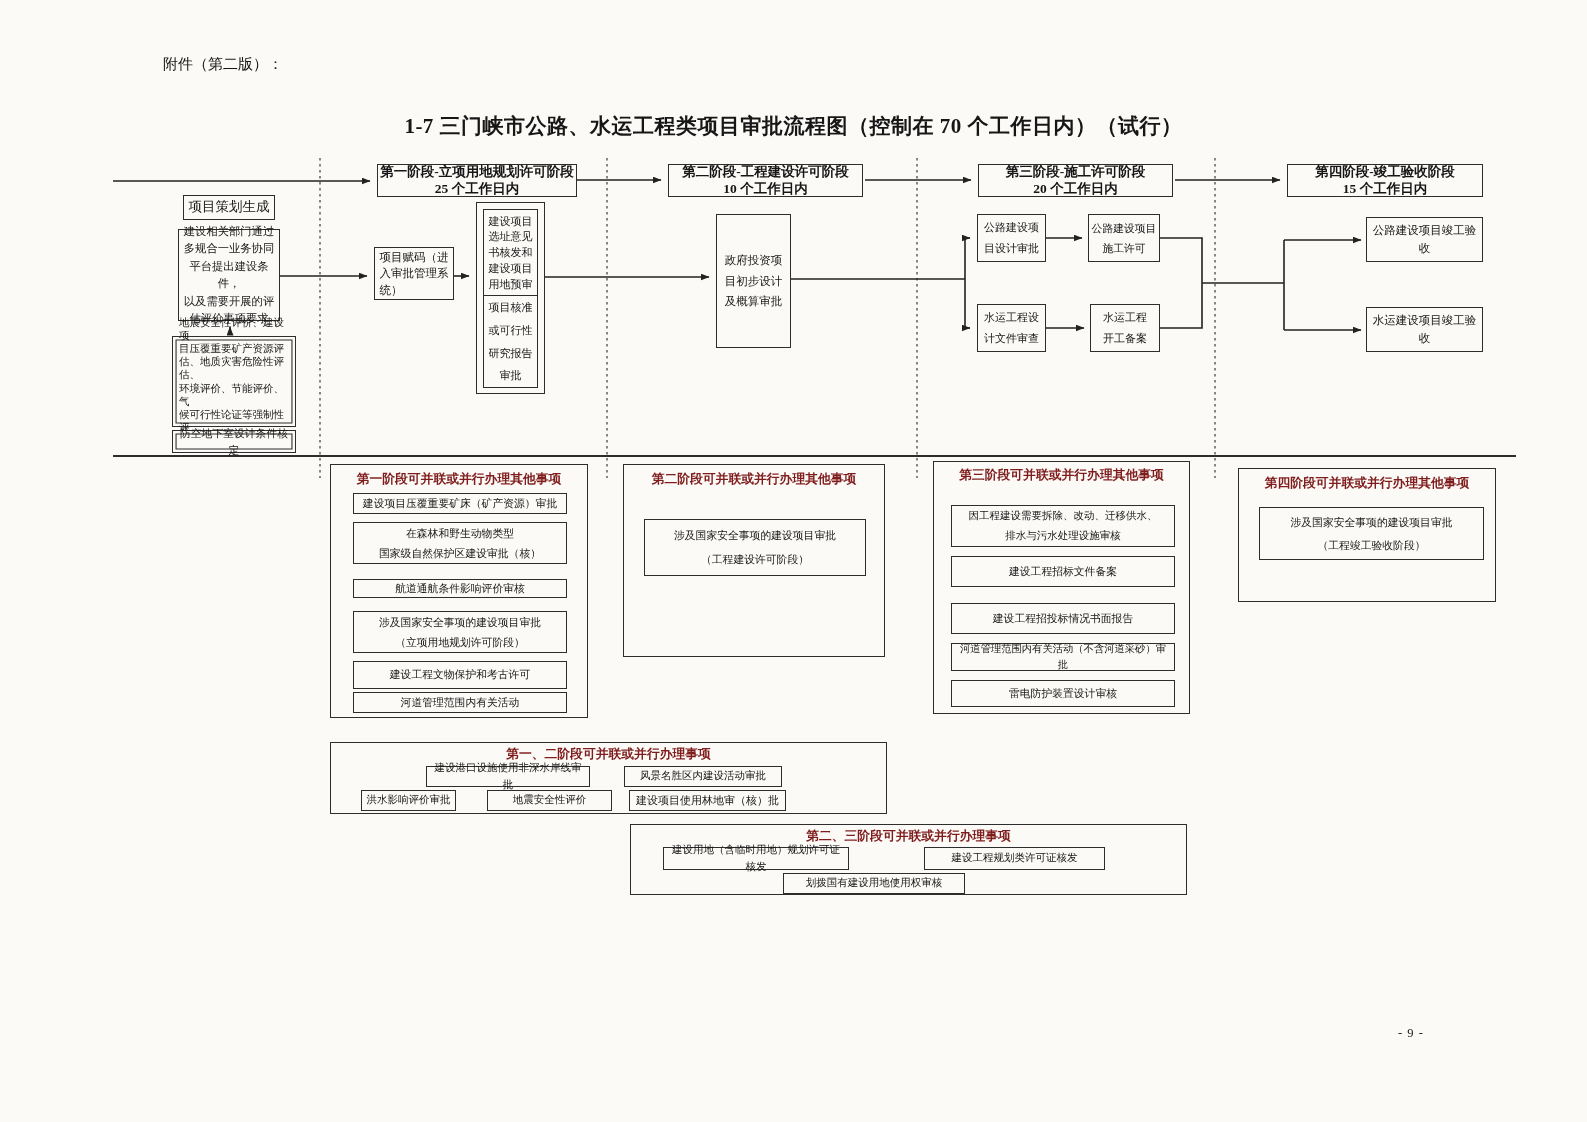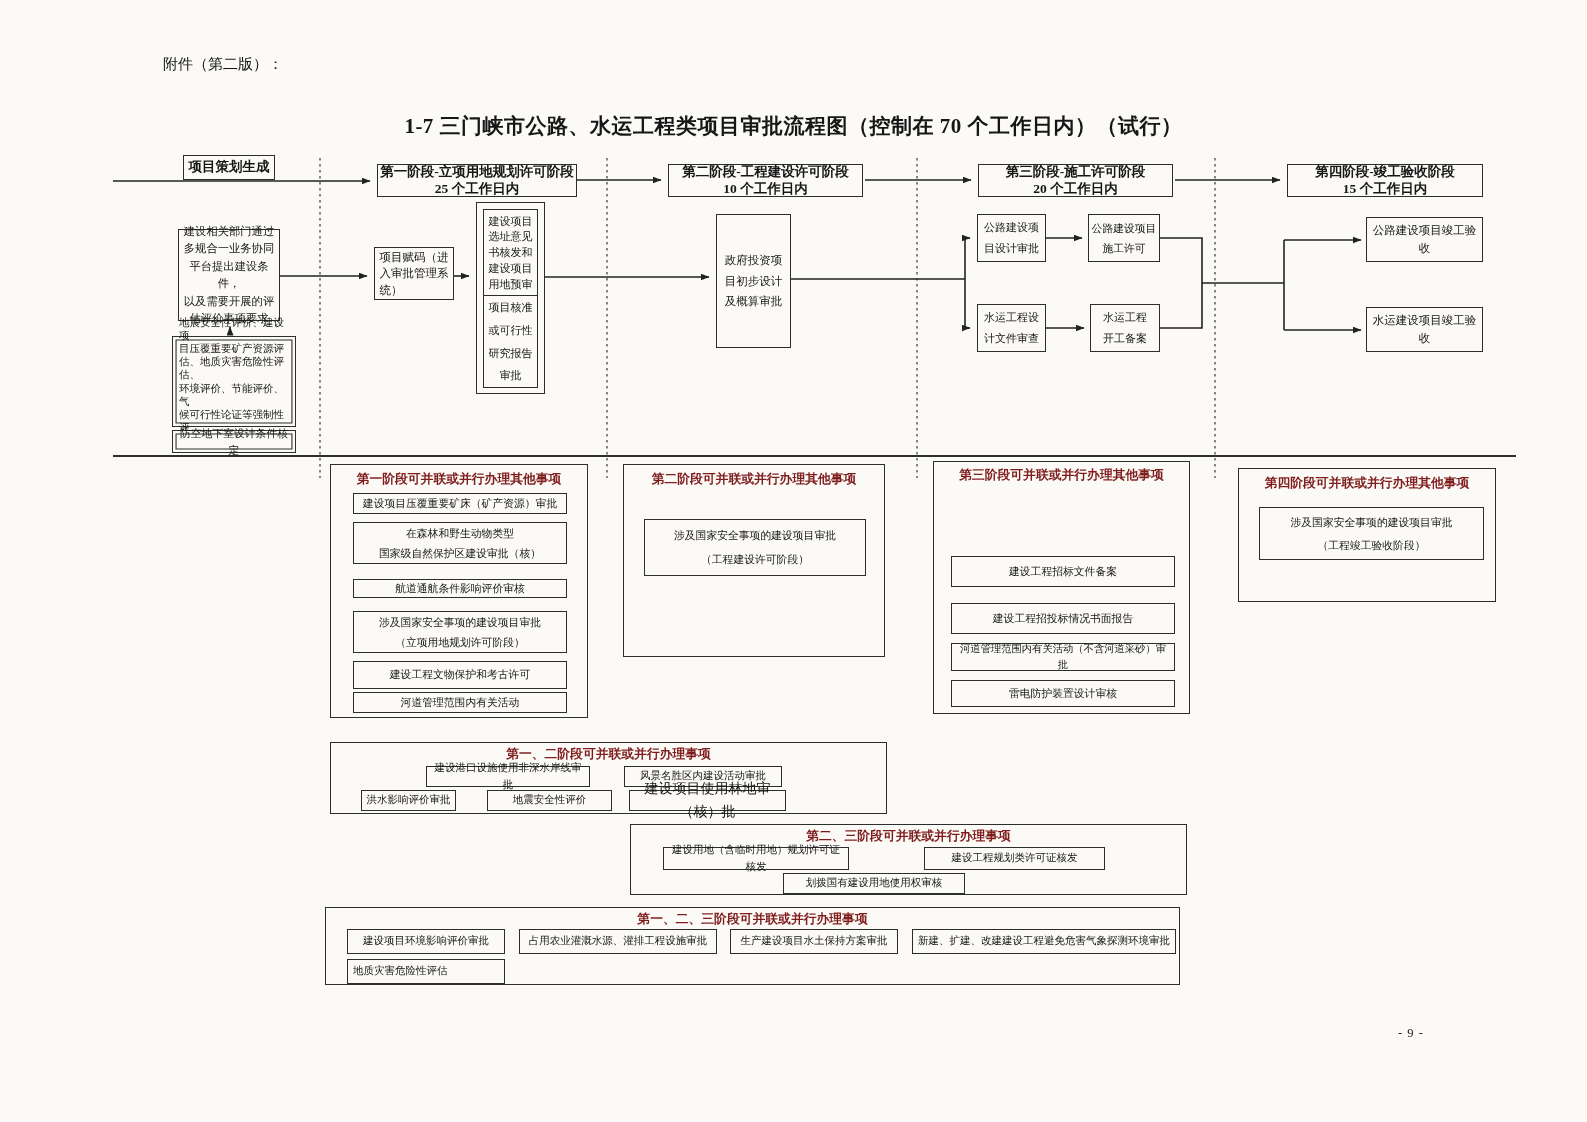--- a/index.html
+++ b/index.html
@@ -2,21 +2,21 @@
 <html lang="zh"><head>
 <meta charset="utf-8">
 <style>
   html,body{margin:0;padding:0;}
   body{font-family:"Liberation Serif","DejaVu Serif",serif;background:#e8e8e6;}
   #page{position:relative;width:1587px;height:1122px;background:#fbfaf7;overflow:hidden;color:#161616;}
   .abs{position:absolute;}
   .txt{position:absolute;color:#161616;}
   .box{position:absolute;border:1.4px solid #2d2d2d;background:#fbfaf7;display:flex;align-items:center;justify-content:center;
        text-align:center;white-space:pre-line;color:#161616;box-sizing:border-box;font-size:11.5px;line-height:1.5;padding:2px;}
-  .bold{font-weight:bold;}
+  .bold{font-weight:normal;margin-top:40px;}
   .dbl{box-shadow:inset 0 0 0 2.5px #fbfaf7, inset 0 0 0 3.6px #2d2d2d;}
   .hdr{font-weight:bold;font-size:13.5px;line-height:1.22;padding:0 2px;}
   .hdr .ln{display:block;}
   .sect{position:absolute;border:1.5px solid #2d2d2d;background:#fbfaf7;box-sizing:border-box;}
   .sect-title{position:absolute;left:0;right:0;text-align:center;font-weight:bold;font-size:12.8px;color:#7f1d1d;}
   .item{position:absolute;border:1.3px solid #2d2d2d;background:#fbfaf7;display:flex;align-items:center;justify-content:center;
         text-align:center;font-size:10.8px;color:#161616;white-space:pre-line;box-sizing:border-box;line-height:1.6;padding:1px 3px;}
 </style>
 </head>
 <body>
@@ -136,52 +136,46 @@
   </div>
 
   <div class="sect" style="left:623px;top:464px;width:262px;height:193px;">
     <div class="sect-title" style="top:6px;">第二阶段可并联或并行办理其他事项</div>
     <div class="item" style="left:20px;top:54px;width:222px;height:57px;line-height:2.2;">涉及国家安全事项的建设项目审批
 （工程建设许可阶段）</div>
   </div>
 
   <div class="sect" style="left:933px;top:461px;width:257px;height:253px;">
     <div class="sect-title" style="top:5px;">第三阶段可并联或并行办理其他事项</div>
+    <div class="item" style="left:17px;top:43px;width:224px;height:42px;line-height:1.9;font-size:10.5px;">因工程建设需要拆除、改动、迁移供水、
+排水与污水处理设施审核</div>
     <div class="item" style="left:17px;top:94px;width:224px;height:31px;">建设工程招标文件备案</div>
     <div class="item" style="left:17px;top:141px;width:224px;height:31px;">建设工程招投标情况书面报告</div>
     <div class="item" style="left:17px;top:181px;width:224px;height:28px;font-size:10.3px;">河道管理范围内有关活动（不含河道采砂）审批</div>
     <div class="item" style="left:17px;top:218px;width:224px;height:27px;">雷电防护装置设计审核</div>
   </div>
 
   <div class="sect" style="left:1238px;top:468px;width:258px;height:134px;">
     <div class="sect-title" style="top:6px;">第四阶段可并联或并行办理其他事项</div>
     <div class="item" style="left:20px;top:38px;width:225px;height:53px;line-height:2.1;">涉及国家安全事项的建设项目审批
 （工程竣工验收阶段）</div>
   </div>
 
   <div class="sect" style="left:330px;top:742px;width:557px;height:72px;">
     <div class="sect-title" style="top:3px;">第一、二阶段可并联或并行办理事项</div>
     <div class="item" style="left:95px;top:23px;width:164px;height:21px;font-size:10.5px;">建设港口设施使用非深水岸线审批</div>
     <div class="item" style="left:293px;top:23px;width:158px;height:21px;font-size:10.5px;">风景名胜区内建设活动审批</div>
     <div class="item" style="left:30px;top:47px;width:95px;height:21px;font-size:10.5px;">洪水影响评价审批</div>
     <div class="item" style="left:156px;top:47px;width:125px;height:21px;font-size:10.5px;">地震安全性评价</div>
-    <div class="item" style="left:298px;top:47px;width:157px;height:21px;font-size:14px;">建设项目使用林地审（核）批</div>
+    <div class="item" style="left:298px;top:47px;width:157px;height:21px;font-size:11px;">建设项目使用林地审（核）批</div>
   </div>
 
   <div class="sect" style="left:630px;top:824px;width:557px;height:71px;">
     <div class="sect-title" style="top:3px;">第二、三阶段可并联或并行办理事项</div>
     <div class="item" style="left:32px;top:22px;width:186px;height:23px;font-size:10.5px;">建设用地（含临时用地）规划许可证核发</div>
     <div class="item" style="left:293px;top:22px;width:181px;height:23px;font-size:10.5px;">建设工程规划类许可证核发</div>
     <div class="item" style="left:152px;top:48px;width:182px;height:21px;font-size:10.5px;">划拨国有建设用地使用权审核</div>
   </div>
 
-  <div class="sect" style="left:325px;top:907px;width:855px;height:78px;">
-    <div class="sect-title" style="top:3px;">第一、二、三阶段可并联或并行办理事项</div>
-    <div class="item" style="left:21px;top:21px;width:158px;height:25px;font-size:10.5px;">建设项目环境影响评价审批</div>
-    <div class="item" style="left:193px;top:21px;width:198px;height:25px;font-size:10.5px;">占用农业灌溉水源、灌排工程设施审批</div>
-    <div class="item" style="left:404px;top:21px;width:168px;height:25px;font-size:10.5px;">生产建设项目水土保持方案审批</div>
-    <div class="item" style="left:586px;top:21px;width:264px;height:25px;font-size:10.5px;">新建、扩建、改建建设工程避免危害气象探测环境审批</div>
-    <div class="item" style="left:21px;top:51px;width:158px;height:25px;font-size:10.5px;justify-content:flex-start;padding-left:5px;">地质灾害危险性评估</div>
-  </div>
 
   <div class="txt" style="left:1398px;top:1026px;font-size:12.5px;letter-spacing:1px;">- 9 -</div>
 
 </div>
 
 </body></html>

